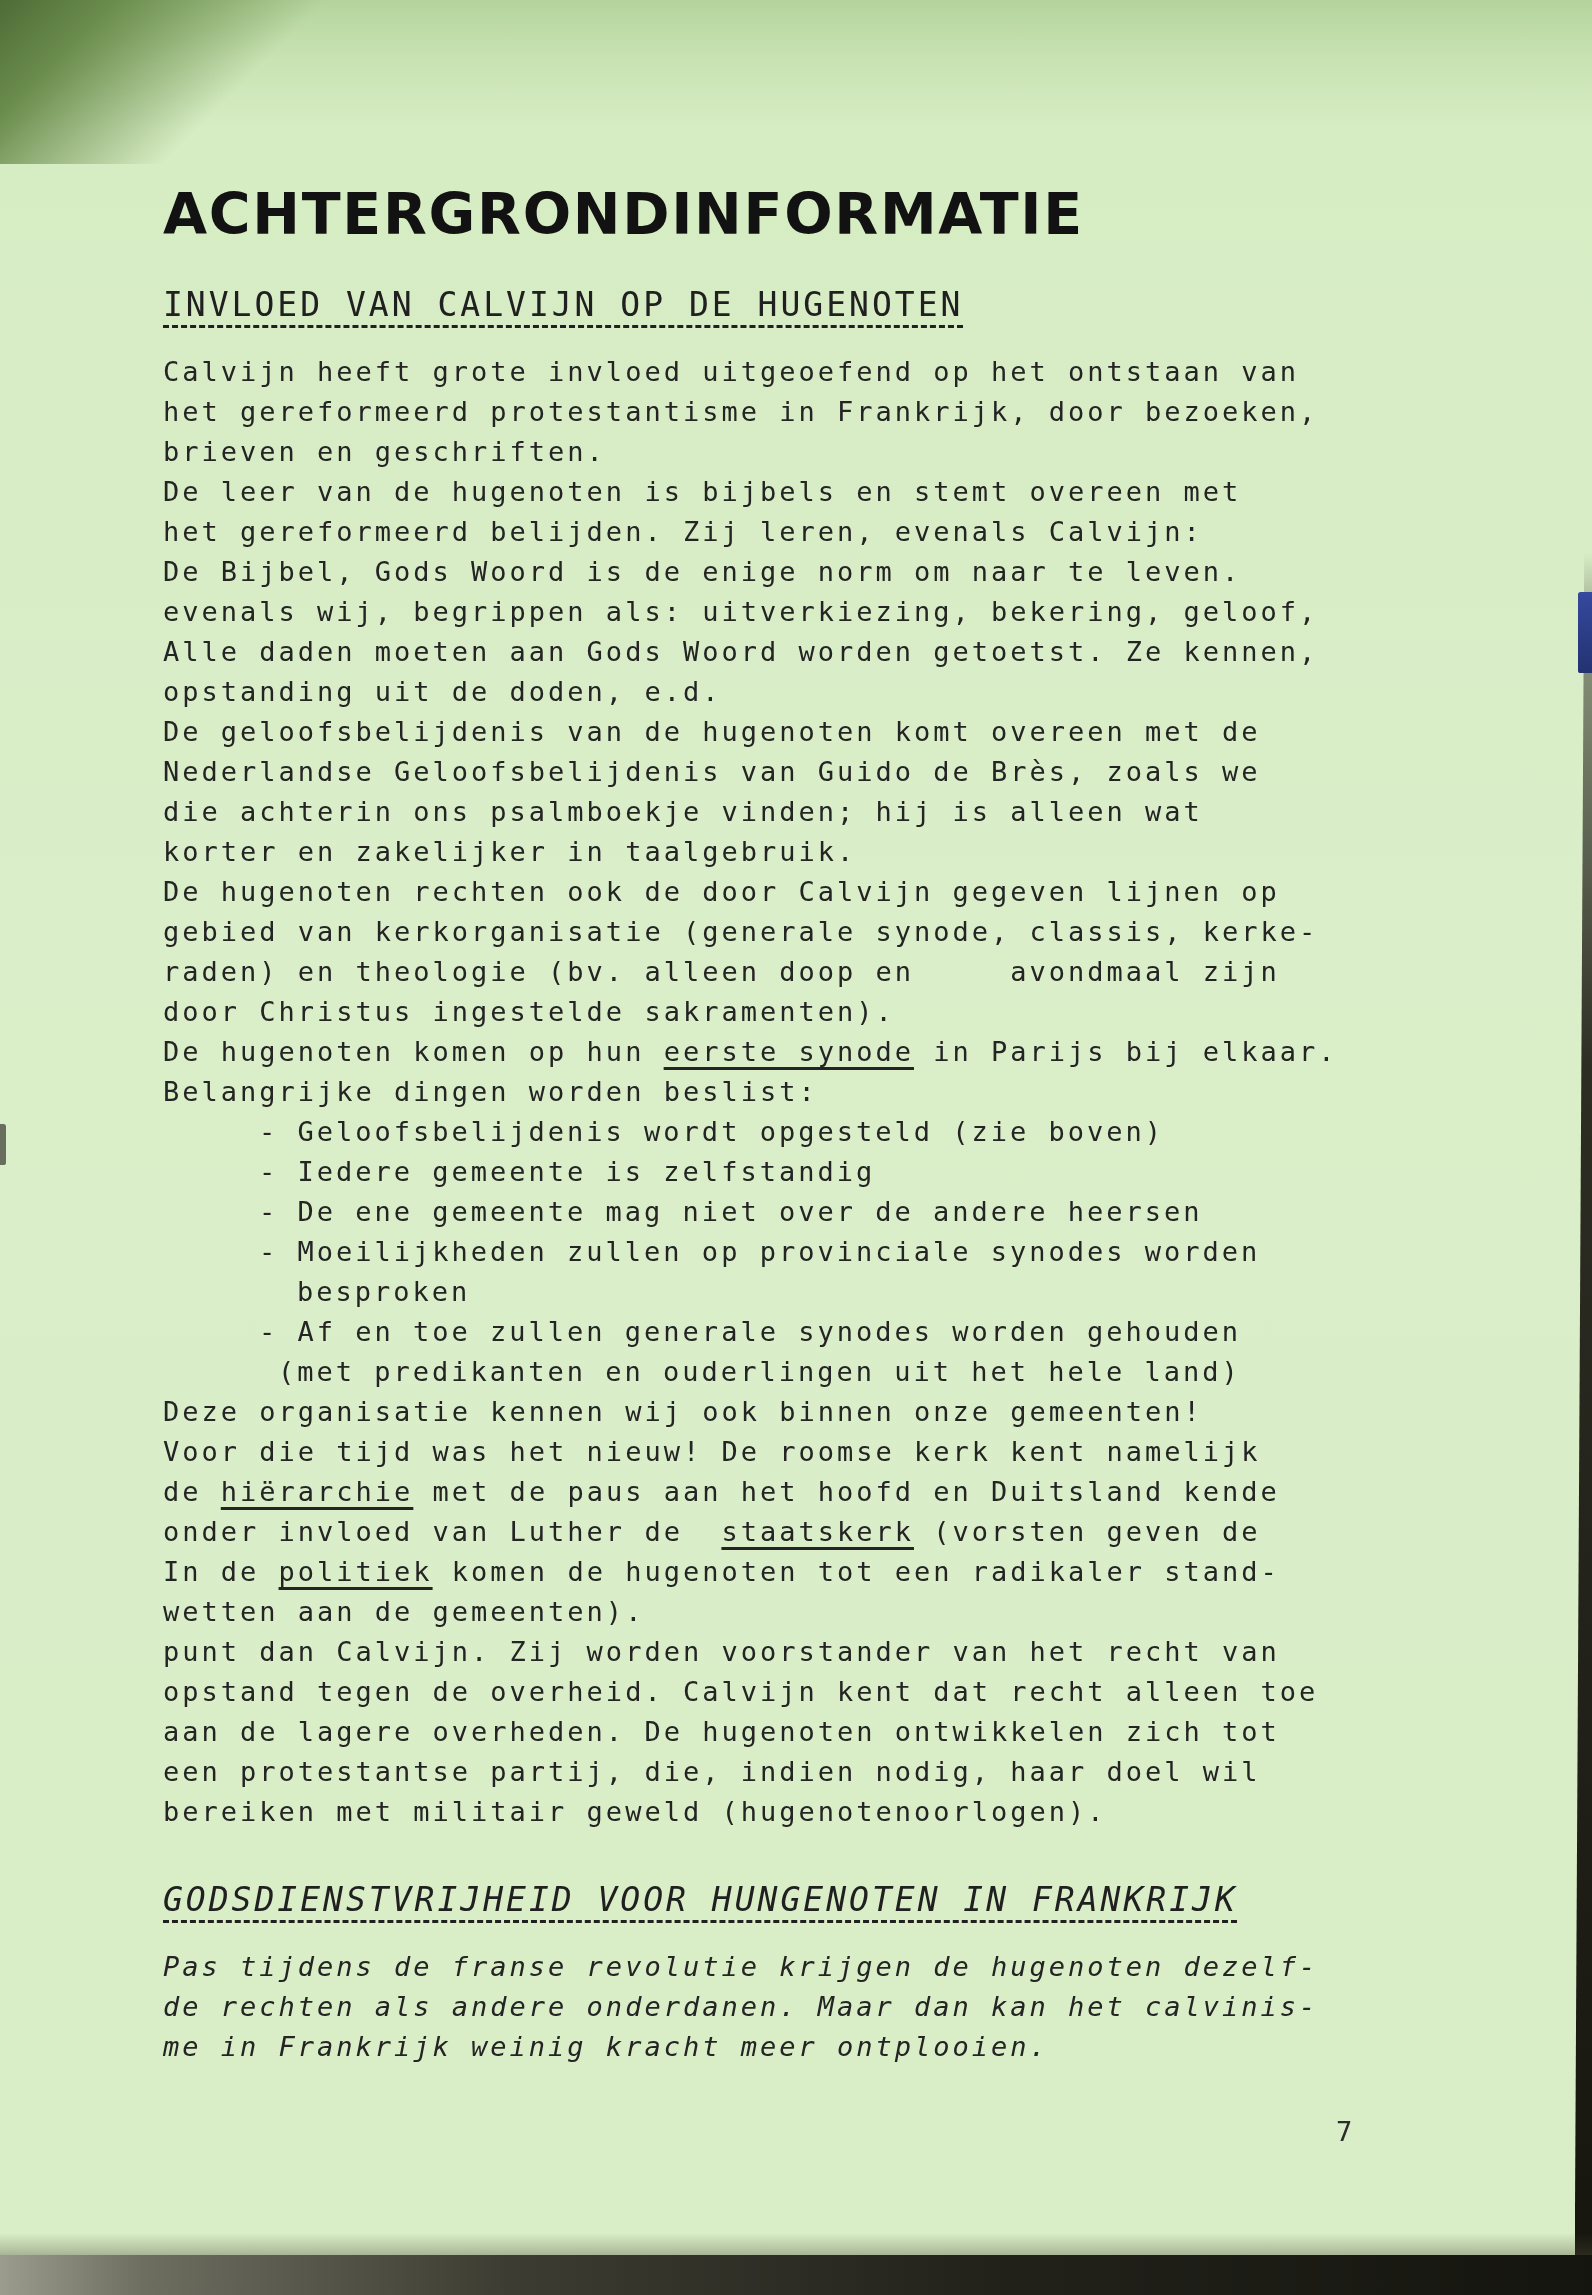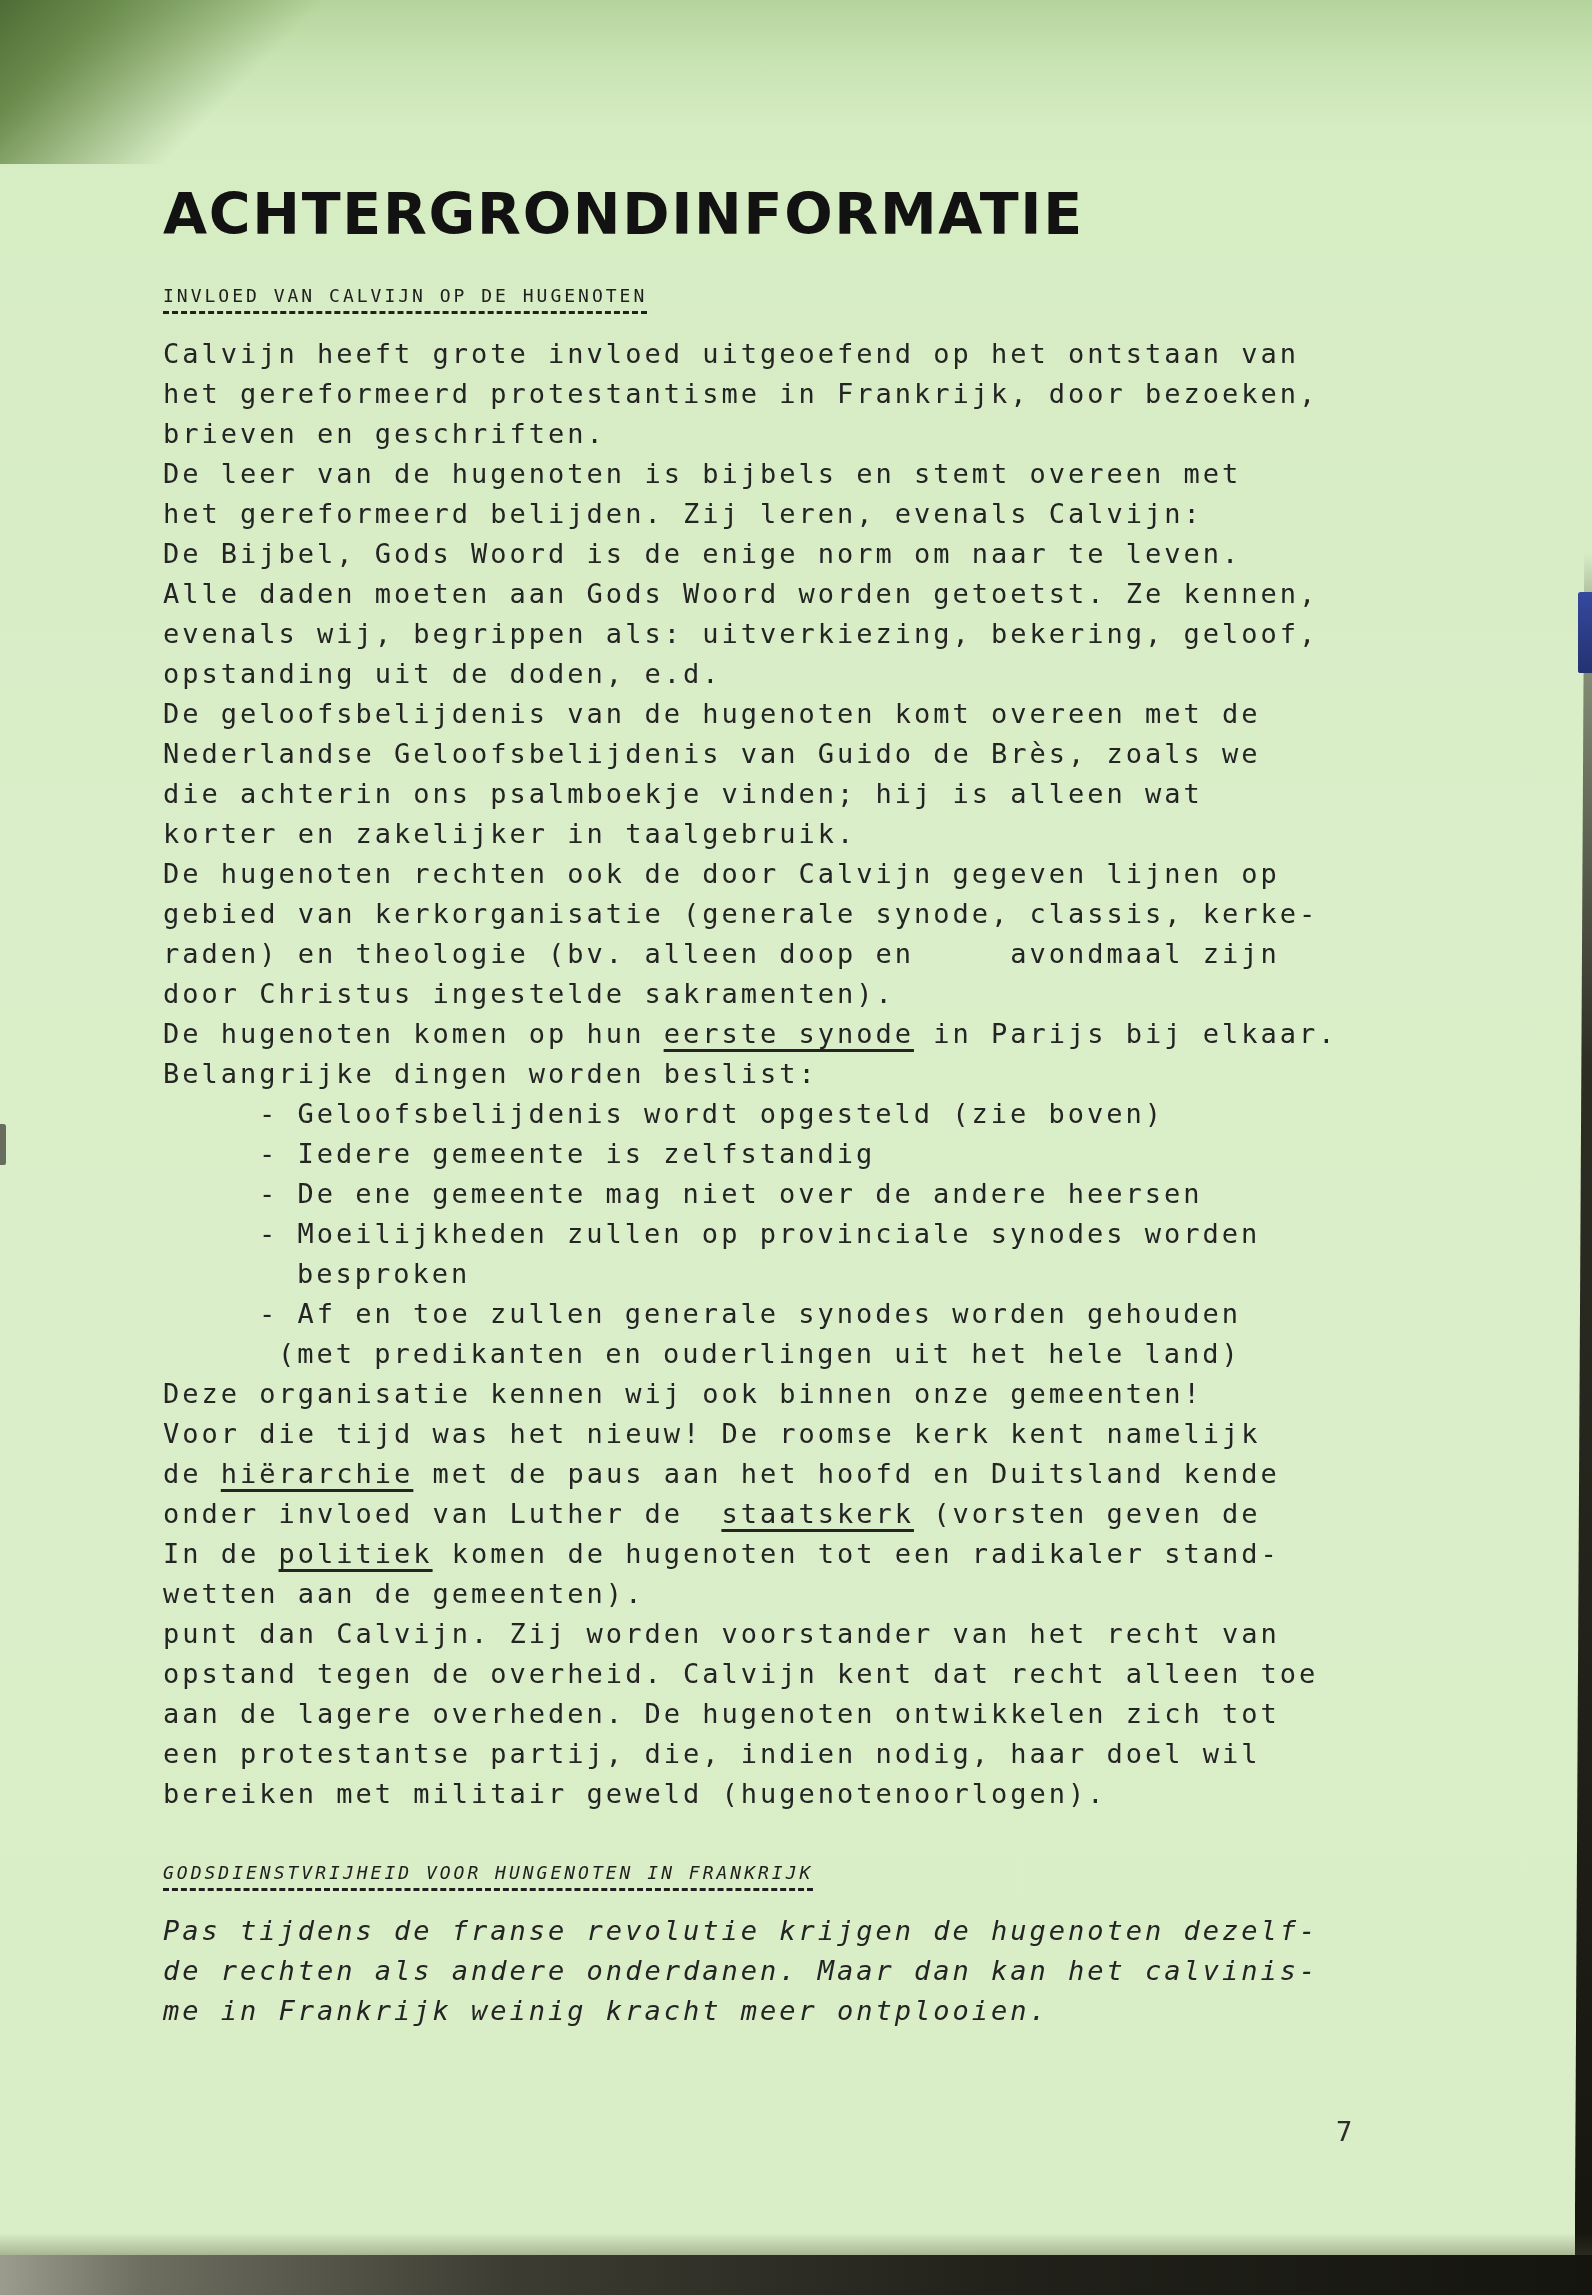--- a/index.html
+++ b/index.html
@@ -42,21 +42,21 @@
     background:#4c4c42; opacity:.8; border-radius:0 2.6px 2.6px 0;
   }
   
   .content { position:absolute; left:143px; top:181px; width:1277px;margin-left:20px; }
   .title {
     font-family:"DejaVu Sans","Liberation Sans",sans-serif;
     font-weight:bold; font-size:57px; letter-spacing:1.7px;
     color:#121212; margin:0 0 38px 0;
   }
   .section-heading {
-    font-size:18px; font-weight:normal; letter-spacing:3px;
+    font-size:33px; font-weight:normal; letter-spacing:3px;
     margin:0 0 28px 0; color:#202020;
     text-decoration:underline dashed;
     text-decoration-thickness:2.6px;
     text-underline-offset:8.6px;
   }
   .section-body .line {
     white-space:pre; font-size:27px; letter-spacing:3px;
     line-height:40px; height:40px;
   }
   .u {
@@ -85,22 +85,22 @@
 
     <section>
       <h2 class="section-heading">INVLOED VAN CALVIJN OP DE HUGENOTEN</h2>
       <div class="section-body">
           <div class="line"><span>Calvijn heeft grote invloed uitgeoefend op het ontstaan van</span></div>
           <div class="line"><span>het gereformeerd protestantisme in Frankrijk, door bezoeken,</span></div>
           <div class="line"><span>brieven en geschriften.</span></div>
           <div class="line"><span>De leer van de hugenoten is bijbels en stemt overeen met</span></div>
           <div class="line"><span>het gereformeerd belijden. Zij leren, evenals Calvijn:</span></div>
           <div class="line"><span>De Bijbel, Gods Woord is de enige norm om naar te leven.</span></div>
+          <div class="line"><span>evenals wij, begrippen als: uitverkiezing, bekering, geloof,</span></div>
           <div class="line"><span>Alle daden moeten aan Gods Woord worden getoetst. Ze kennen,</span></div>
-          <div class="line"><span>evenals wij, begrippen als: uitverkiezing, bekering, geloof,</span></div>
           <div class="line"><span>opstanding uit de doden, e.d.</span></div>
           <div class="line"><span>De geloofsbelijdenis van de hugenoten komt overeen met de</span></div>
           <div class="line"><span>Nederlandse Geloofsbelijdenis van Guido de Brès, zoals we</span></div>
           <div class="line"><span>die achterin ons psalmboekje vinden; hij is alleen wat</span></div>
           <div class="line"><span>korter en zakelijker in taalgebruik.</span></div>
           <div class="line"><span>De hugenoten rechten ook de door Calvijn gegeven lijnen op</span></div>
           <div class="line"><span>gebied van kerkorganisatie (generale synode, classis, kerke-</span></div>
           <div class="line"><span>raden) en theologie (bv. alleen doop en     avondmaal zijn</span></div>
           <div class="line"><span>door Christus ingestelde sakramenten).</span></div>
           <div class="line"><span>De hugenoten komen op hun </span><span class="u">eerste synode</span><span> in Parijs bij elkaar.</span></div>

